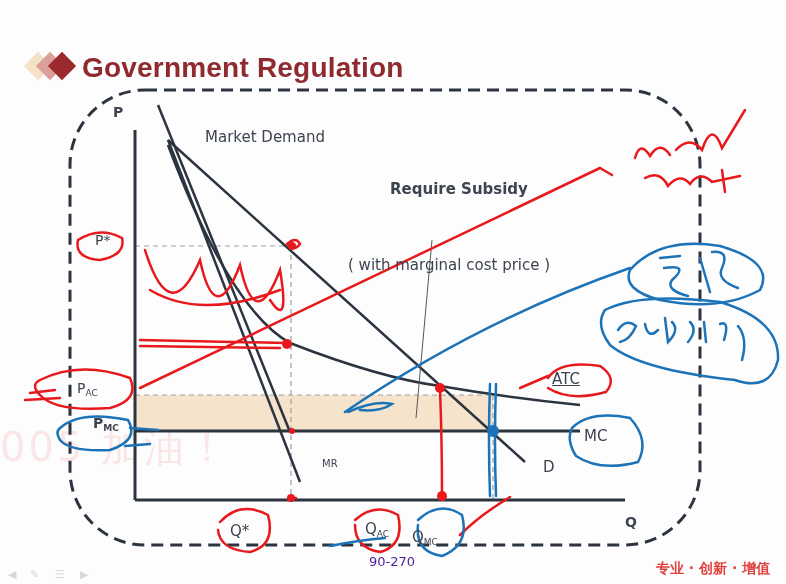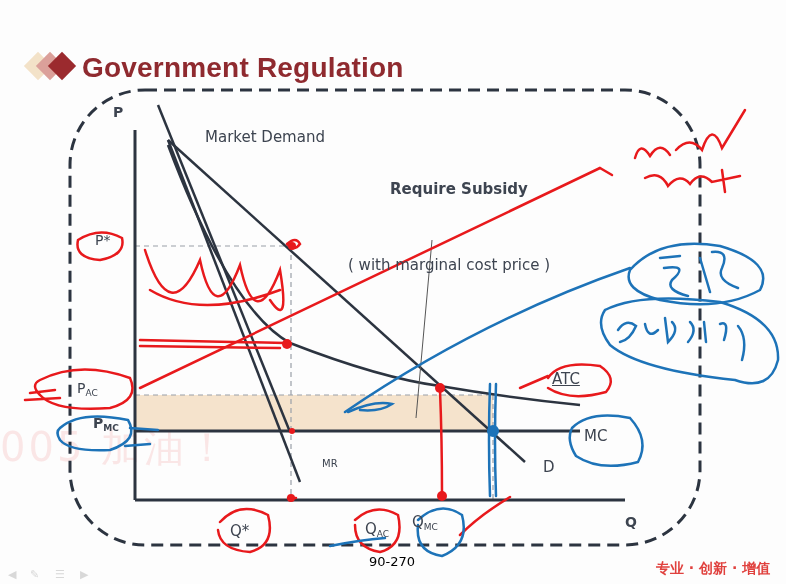--- a/index.html
+++ b/index.html
@@ -9,21 +9,21 @@
   .dia { position:absolute; width:20px; height:20px; transform:rotate(45deg); top:8px; }
   .dia.d1 { left:6px; background:#f3e2c8; }
   .dia.d2 { left:18px; background:#dba09a; }
   .dia.d3 { left:30px; background:#9b2a2e; }
   .title { font-family:"Liberation Sans", sans-serif; font-weight:bold; font-size:28px; color:#8f2a2f; margin-left:2px; letter-spacing:0.2px; }
   svg.diagram { position:absolute; left:0; top:0; }
   .lbl { position:absolute; font-family:"DejaVu Sans", sans-serif; color:#3d4450; white-space:nowrap; }
   .sub { font-size:9px; vertical-align:-3px; }
   .watermark { position:absolute; left:0; top:420px; font-size:40px; color:rgba(240,150,150,0.22); font-family:"DejaVu Sans", sans-serif; letter-spacing:3px; }
   .footer-cn { position:absolute; left:640px; top:560px; font-size:14px; font-weight:bold; color:#e0413e; font-family:"DejaVu Sans", sans-serif;margin-left:16px; }
-  .page-no { position:absolute; left:369px; top:554px; font-size:13px; color:#000000; }
+  .page-no { position:absolute; left:369px; top:554px; font-size:13px; color:#4c1d95; }
   .nav { position:absolute; top:568px; font-size:11px; color:#d8d8d8; }
 </style>
 </head>
 <body>
 
 <div class="title-wrap">
   <div class="diamonds">
     <div class="dia d1"></div>
       <div class="dia d2"></div>
       <div class="dia d3"></div>
@@ -114,21 +114,21 @@
 <div class="lbl" style="left:543px;top:458px;font-size:15px;">D</div>
 <div class="lbl" style="left:552px;top:370px;font-size:15px;text-decoration:underline;">ATC</div>
 <div class="lbl" style="left:584px;top:427px;font-size:15px;">MC</div>
 
 <div class="lbl" style="left:95px;top:232px;font-size:14px;">P*</div>
 <div class="lbl" style="left:77px;top:380px;font-size:14px;"><span>P</span><span class="sub">AC</span></div>
 <div class="lbl" style="left:93px;top:415px;font-size:14px;font-weight:bold;"><span>P</span><span class="sub">MC</span></div>
 
 <div class="lbl" style="left:230px;top:522px;font-size:15px;">Q*</div>
 <div class="lbl" style="left:365px;top:520px;font-size:15px;"><span>Q</span><span class="sub">AC</span></div>
-<div class="lbl" style="left:412px;top:513px;font-size:15px;"><span>Q</span><span class="sub">MC</span></div>
+<div class="lbl" style="left:412px;top:528px;font-size:15px;"><span>Q</span><span class="sub">MC</span></div>
 
 <div class="page-no">90-270</div>
 <div class="footer-cn">专业 · 创新 · 增值</div>
 
 <div class="nav" style="left:8px;">◀</div>
 <div class="nav" style="left:30px;">✎</div>
 <div class="nav" style="left:55px;">☰</div>
 <div class="nav" style="left:80px;">▶</div>
 
 </body></html>

